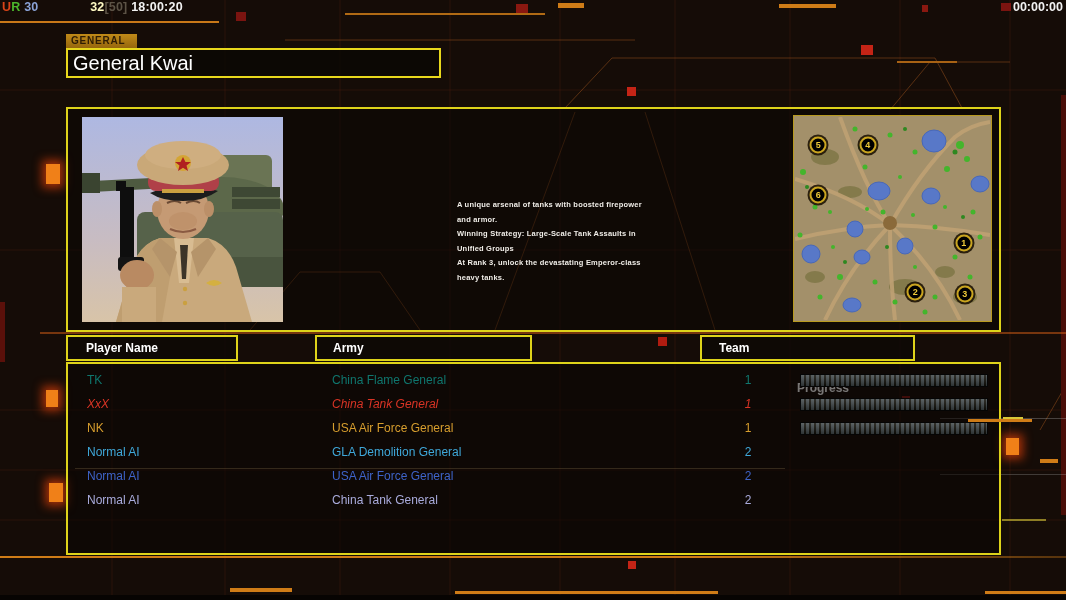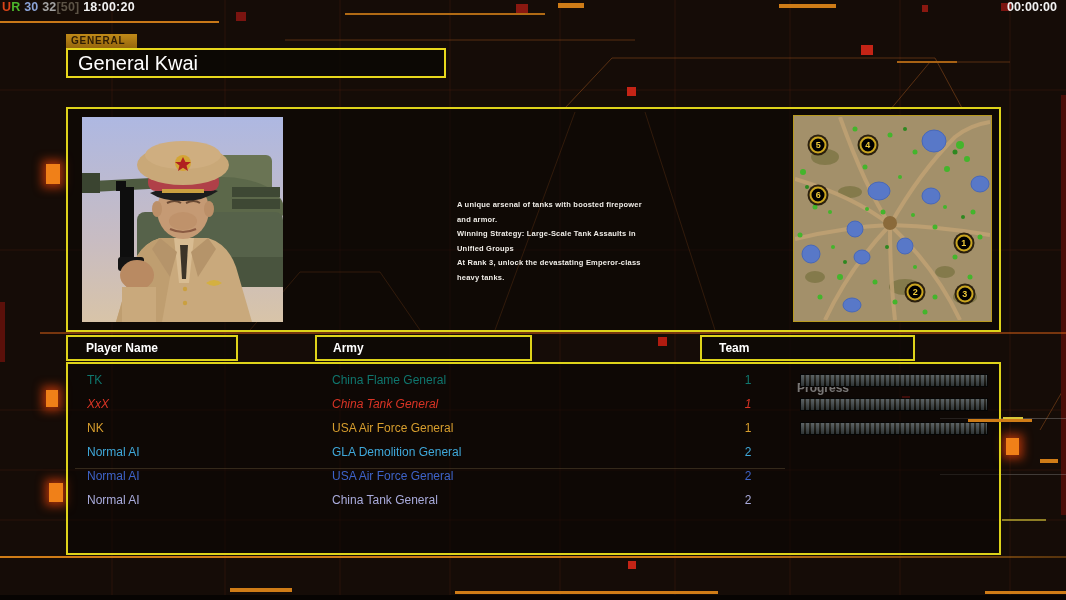--- a/index.html
+++ b/index.html
@@ -1,29 +1,29 @@
 <!DOCTYPE html>
 <html><head>
 <meta charset="utf-8">
 <style>
   html,body{margin:0;padding:0;background:#000;}
   #screen{position:relative;width:1066px;height:600px;background:#150c07;overflow:hidden;
           font-family:"Liberation Sans",sans-serif;color:#eee;}
   .abs{position:absolute;}
   
   #stats{left:2px;top:0;font-size:12.5px;font-weight:bold;letter-spacing:0.2px;white-space:pre;}
-  .st0{color:#d94418;} .st1{color:#4cb72c;} .st2{color:#8aa2d6;} .st3{color:#a3a3a3;}
+  .st0{color:#d94418;} .st1{color:#4cb72c;} .st2{color:#8aa2d6;} .st3{color:#fef9c3;padding-left:48px;}
   .st4{color:#5c5346;} .st5{color:#f2f2f2;}
-  #timer{right:9px;top:0;font-size:12.5px;font-weight:bold;color:#f2f2f2;}
+  #timer{right:3px;top:0;font-size:12.5px;font-weight:bold;color:#f2f2f2;}
   
   #general-tab{left:66px;top:34px;height:13px;padding:1px 11px 0 5px;
     background:linear-gradient(#c08a18,#96660d);color:#2e1c04;font-size:10px;font-weight:bold;
     letter-spacing:0.8px;}
   #title-box{left:66px;top:48px;width:366px;height:26px;border:2px solid #e8d81c;
-    background:rgba(10,7,4,0.8);line-height:26px;padding-left:10px;font-size:20px;color:#fff;}
+    background:rgba(10,7,4,0.8);line-height:26px;padding-left:5px;font-size:20px;color:#fff;}
   #main-box{left:66px;top:107px;width:931px;height:221px;border:2px solid #ded31a;
     background:rgba(10,6,3,0.5);}
   #portrait{left:82px;top:117px;width:201px;height:205px;background:#202020;}
   #strategy{left:457px;top:198px;width:200px;font-size:7.5px;font-weight:bold;color:#f0ede8;
     line-height:14.6px;letter-spacing:0.2px;}
   #map-frame{left:793px;top:115px;width:197px;height:205px;border:1px solid #b89a20;background:#a3906a;}
   .map-marker{position:absolute;width:13px;height:13px;border-radius:50%;background:#000;
     border:2px solid #caa520;box-shadow:0 0 0 2px rgba(30,20,5,0.9);color:#ecc838;
     font-size:9px;font-weight:bold;text-align:center;line-height:13px;transform:translate(-50%,-50%);}
   

